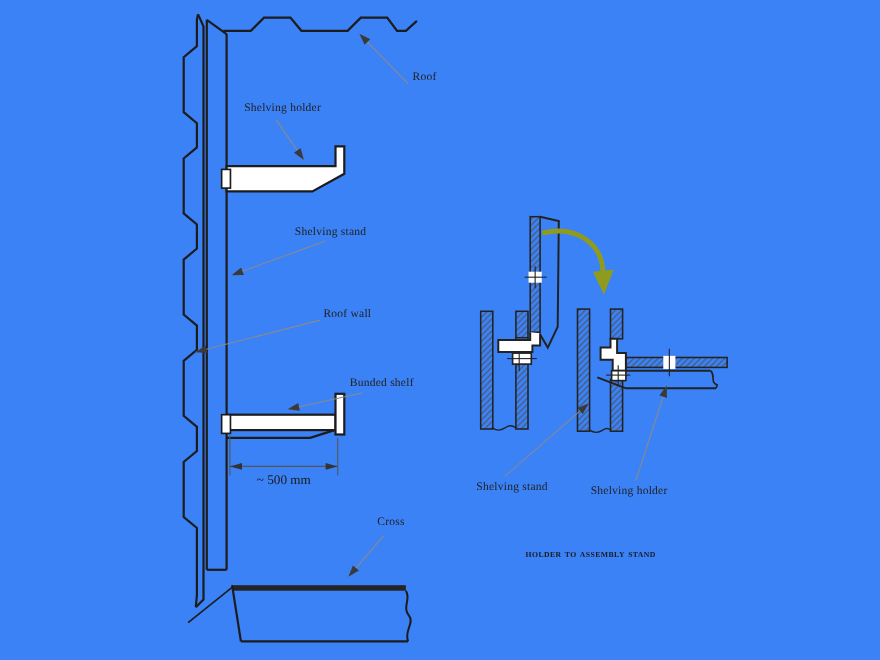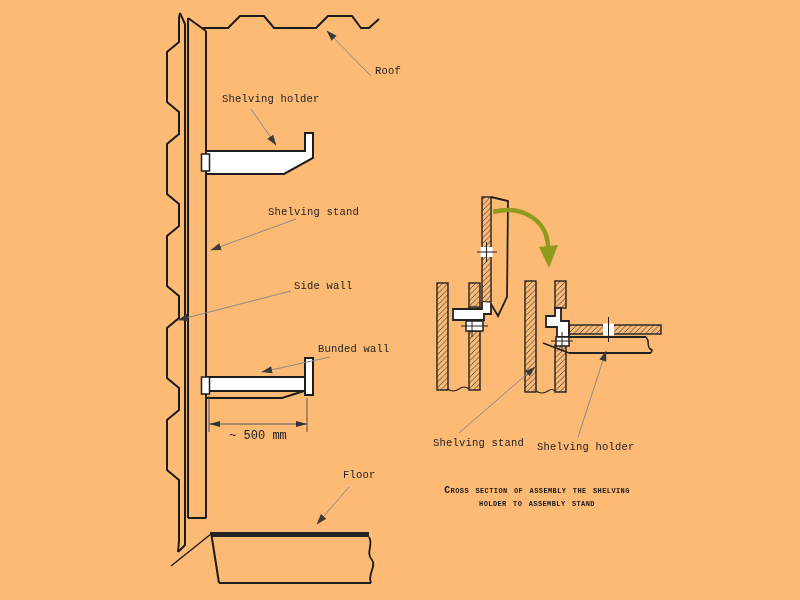--- a/index.html
+++ b/index.html
@@ -1,20 +1,20 @@
 <!DOCTYPE html>
 <html><head>
 <meta charset="utf-8">
 <style>
   html,body{margin:0;padding:0;background:#ffffff;}
   .canvas{
     position:relative;
     width:800px;height:600px;
-    background:#fdba74;
-    font-family:Liberation Mono, monospace;
+    background:#3b82f6;
+    font-family:Liberation Serif, serif;
     overflow:hidden;
   }
   .canvas svg{position:absolute;left:0;top:0;}
   .lbl{
     position:absolute;
     font-size:10.5px;
     color:#222222;
     white-space:nowrap;
     letter-spacing:.2px;
   }
@@ -159,24 +159,23 @@
 
     <g stroke="#8a8a8a" stroke-width="1" fill="none">
       <line x1="459" y1="433" x2="535" y2="367" marker-end="url(#arr)"></line>
       <line x1="578" y1="437" x2="606" y2="351" marker-end="url(#arr)"></line>
     </g>
   </svg>
 
   <span class="lbl" style="left:375px;top:65px;">Roof</span>
   <span class="lbl" style="left:222px;top:93px;">Shelving holder</span>
   <span class="lbl" style="left:268px;top:206px;">Shelving stand</span>
-  <span class="lbl" style="left:294px;top:280px;">Side wall</span>
-  <span class="lbl" style="left:318px;top:343px;">Bunded wall</span>
+  <span class="lbl" style="left:294px;top:280px;">Roof wall</span>
+  <span class="lbl" style="left:318px;top:343px;">Bunded shelf</span>
   <span class="dim-lbl" style="left:258px;top:429px;text-align:right;">~ 500 mm</span>
-  <span class="lbl" style="left:343px;top:469px;">Floor</span>
+  <span class="lbl" style="left:343px;top:469px;">Cross</span>
 
   <span class="lbl" style="left:433px;top:437px;">Shelving stand</span>
   <span class="lbl" style="left:537px;top:441px;">Shelving holder</span>
 
-  <span class="caption" style="left:537px;top:485px;">Cross section of assembly the shelving</span>
   <span class="caption" style="left:537px;top:498px;">holder to assembly stand</span>
 
 </div>
 
 </body></html>

